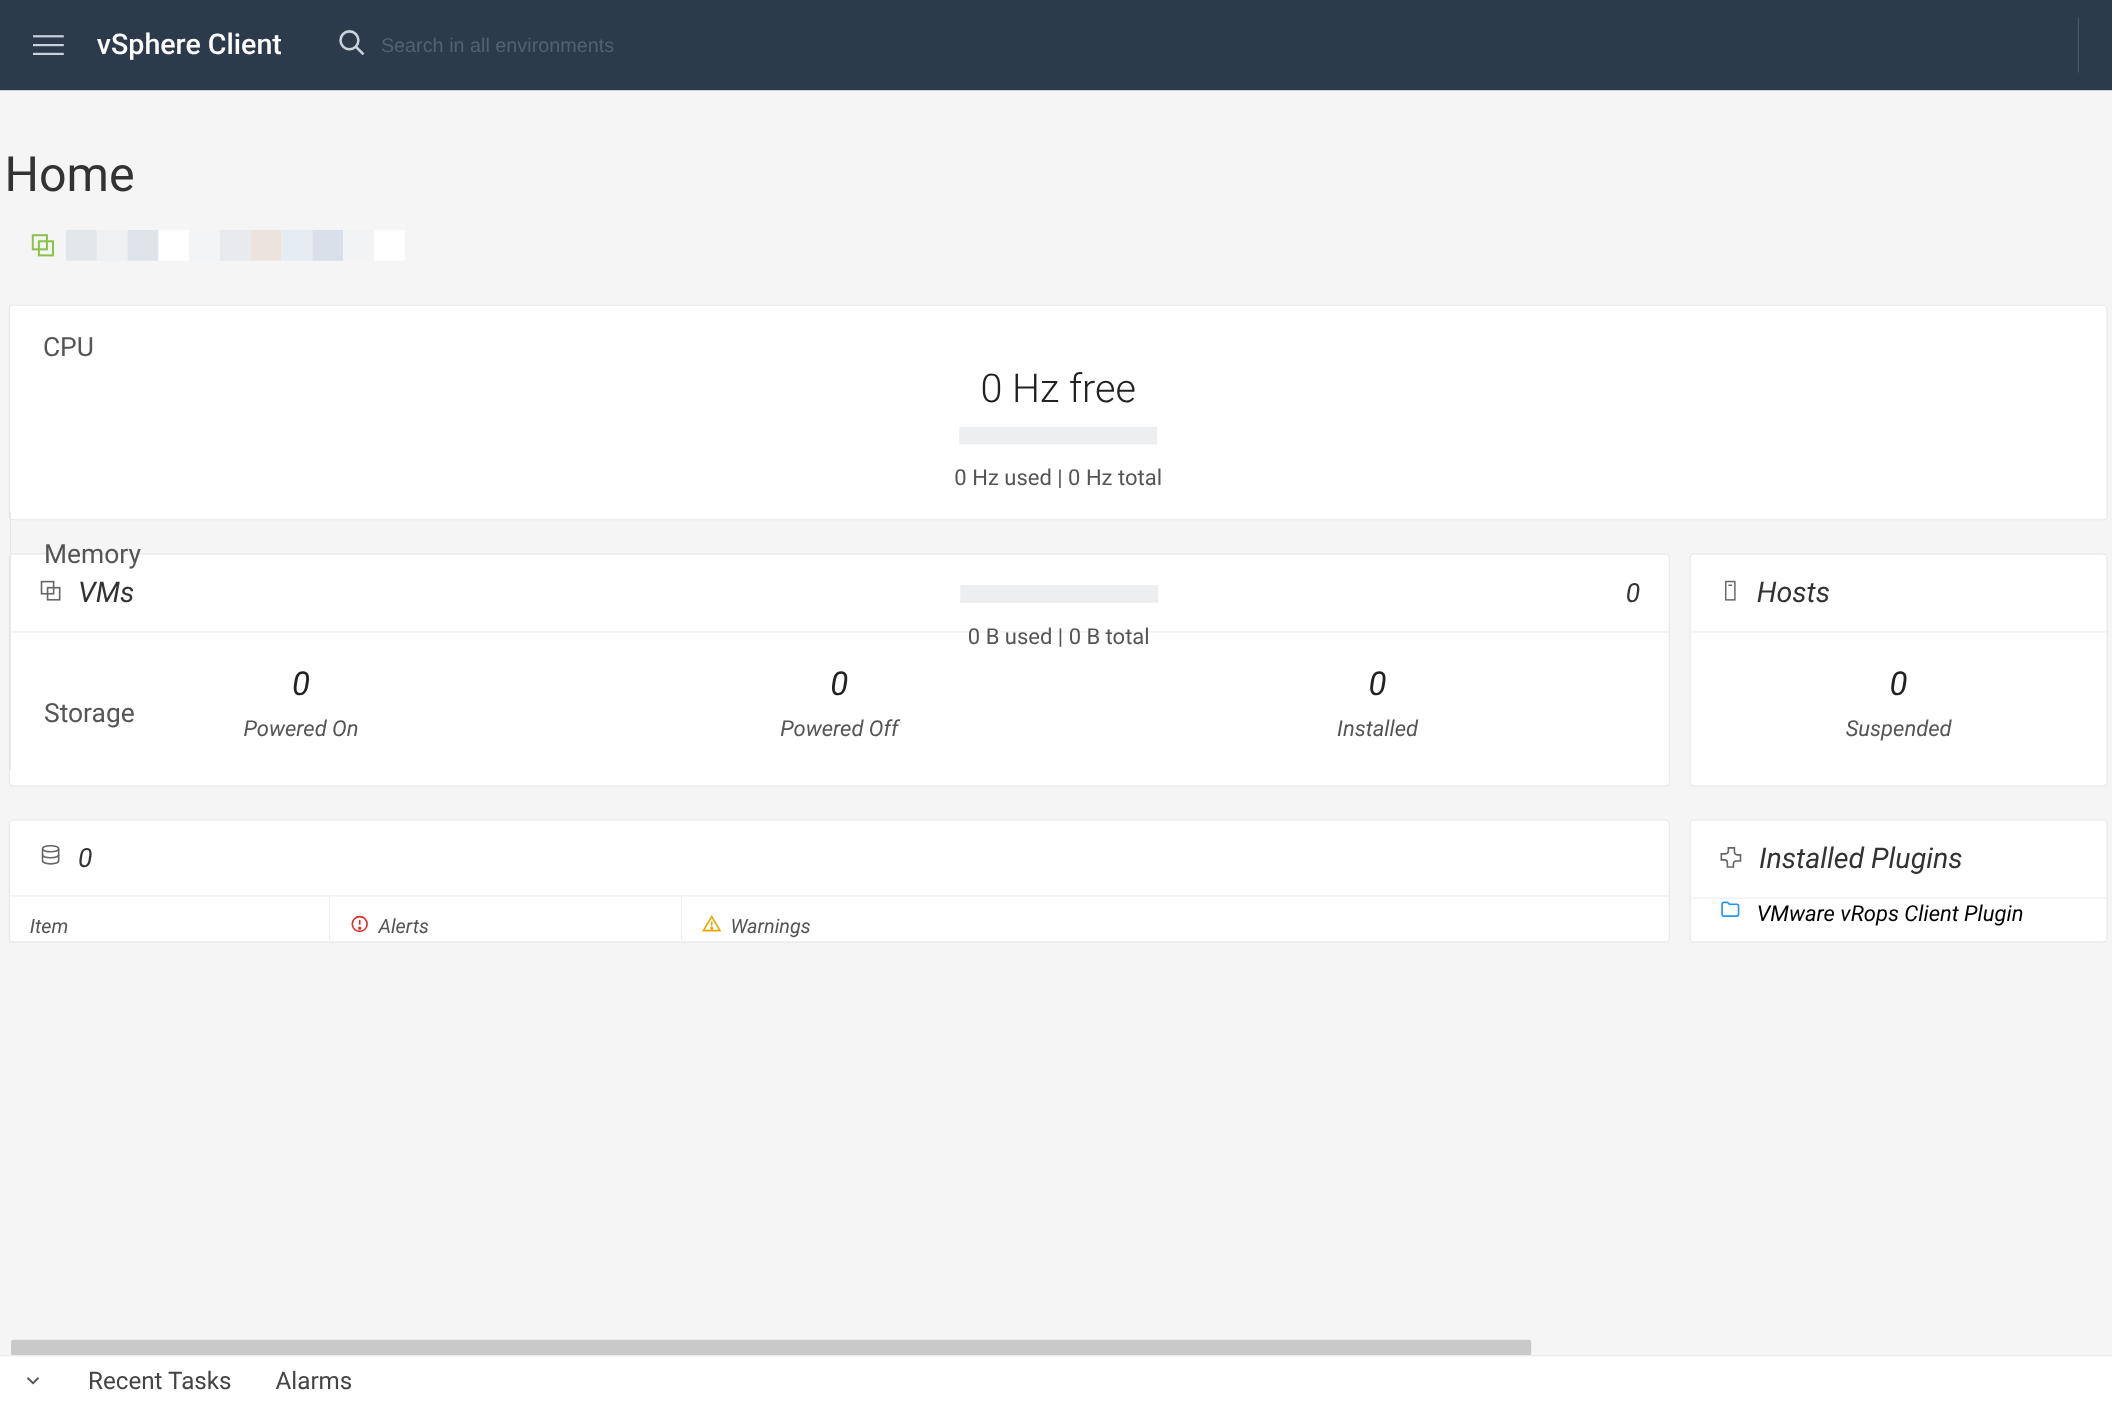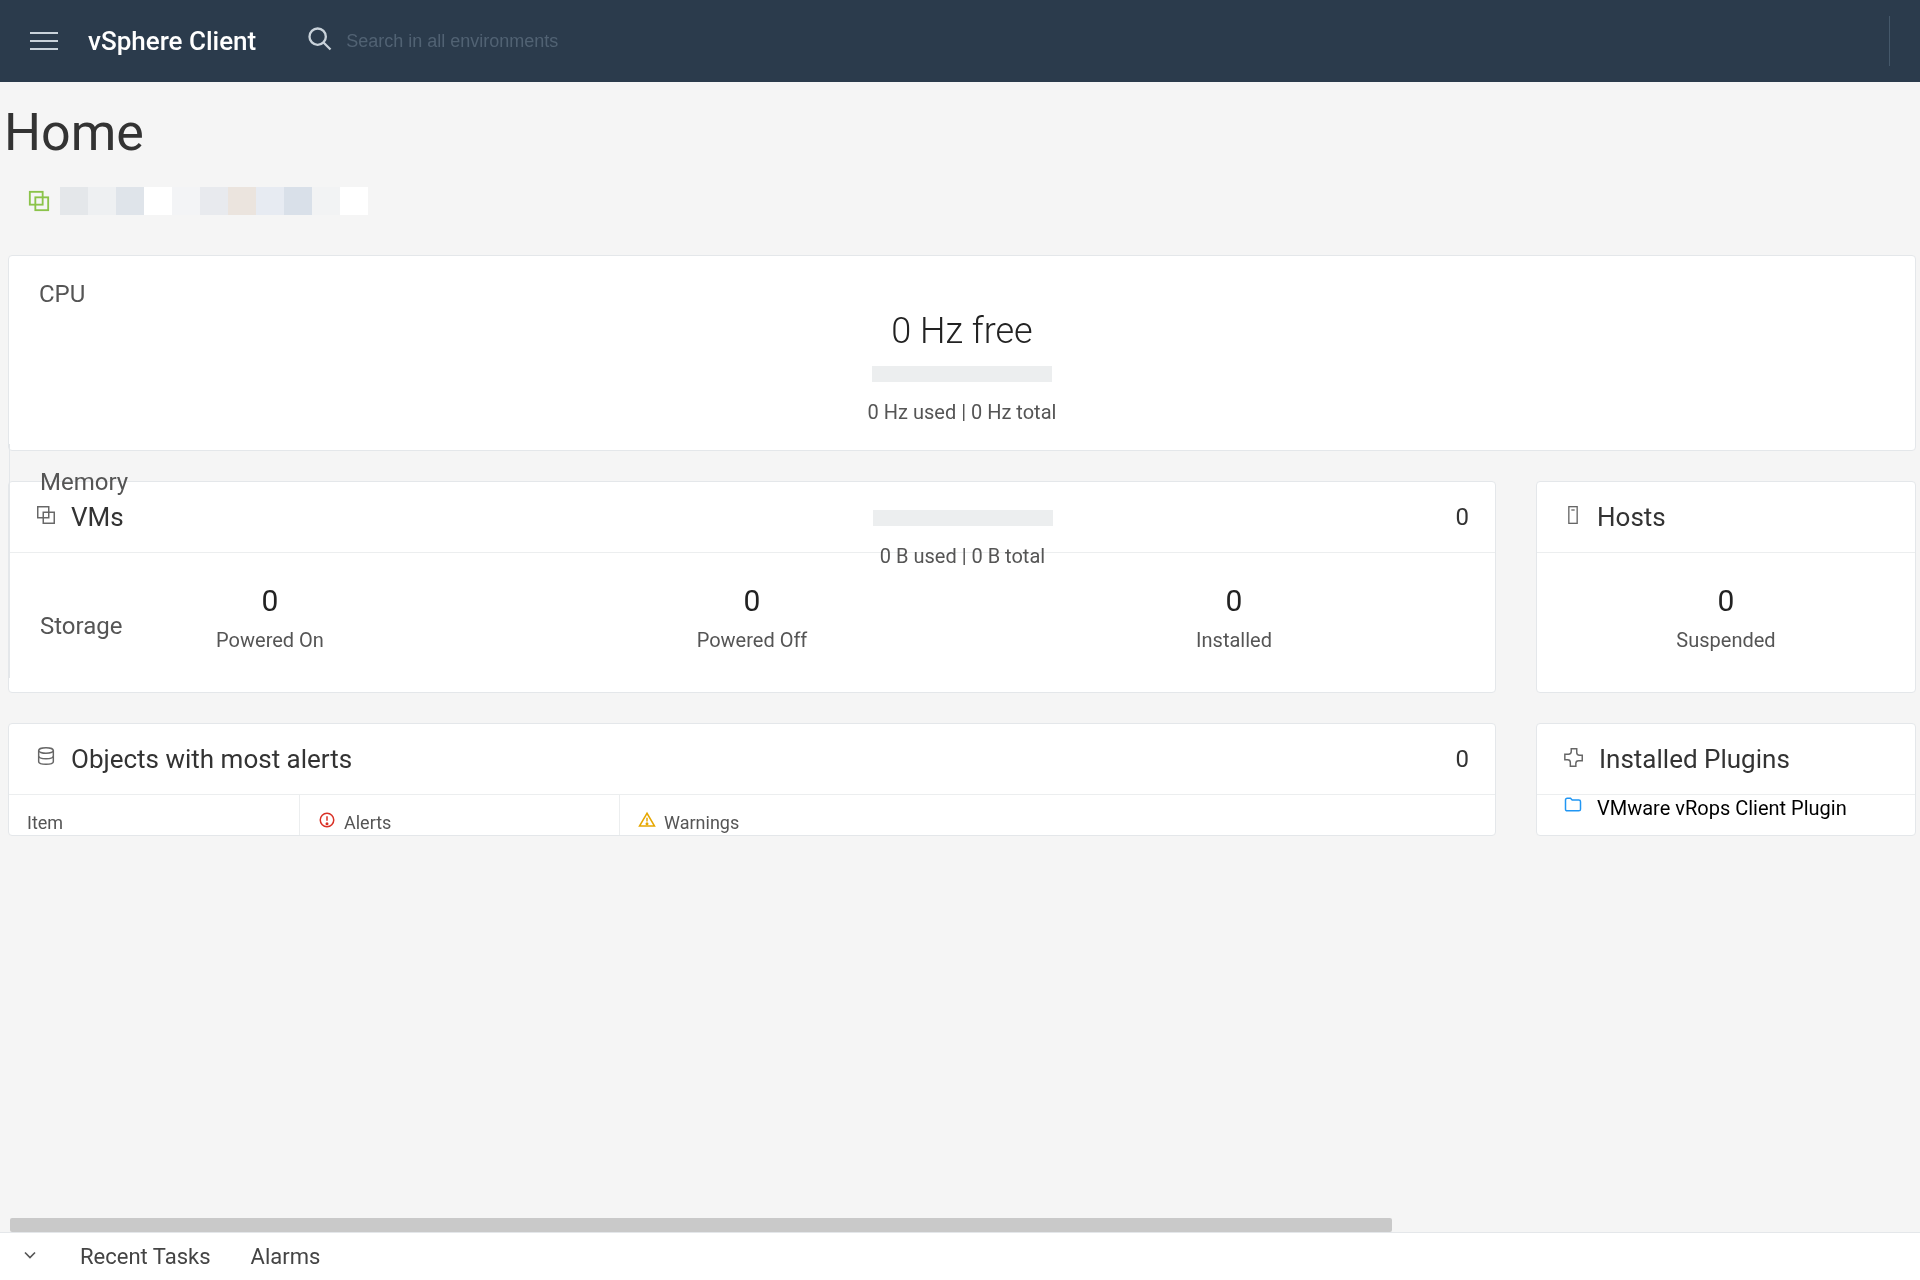--- a/index.html
+++ b/index.html
@@ -59,24 +59,25 @@
     width: 1px;
     height: 50px;
     background: #45586a;
   }
 
   
   .page {
     padding: 20px 0 0 4px;
   }
   .page-title {
-    font-size: 52px;
+    font-size: 44px;
     font-weight: 400;
     color: #333;
     padding-left: 0;
+    margin-top: 31px;
   }
   .vcenter-row {
     display: flex;
     align-items: center;
     gap: 10px;
     margin-top: 24px;
     padding-left: 24px;
   }
   .vc-icon svg { display:block; }
   .pixelated {
@@ -132,22 +133,23 @@
   .resource-sub {
     font-size: 20px;
     color: #555;
   }
   .resource-cell.storage { flex: 0 0 90px; padding-right:0; }
   .resource-cell.storage .resource-label { white-space: nowrap; }
 
   
   .card-row {
     display: flex;
-    gap: 40px;
+    gap: 18px;
     margin: 30px 4px 0 4px;
+    font-style: italic;
   }
   .card {
     background: #fff;
     border: 1px solid #e4e7ea;
     border-radius: 4px;
     flex: 1;
   }
   .card.narrow-right { flex: 0 0 380px; min-width:380px; }
   .card.wide-left { flex: 1; }
   .card-header {
@@ -376,21 +378,20 @@
   <div class="card-row" style="margin-top:30px;">
     <div class="card wide-left">
       <div class="card-header">
         <span class="card-header-icon">
           <svg width="22" height="22" viewBox="0 0 24 24" fill="none" stroke="#666" stroke-width="1.6">
             <ellipse cx="12" cy="5" rx="8" ry="3"></ellipse>
             <path d="M4 5v6c0 1.7 3.6 3 8 3s8-1.3 8-3V5"></path>
             <path d="M4 11v6c0 1.7 3.6 3 8 3s8-1.3 8-3v-6"></path>
           </svg>
         </span>
-        <div class="card-title">Objects with most alerts</div>
         <div class="card-count">0</div>
       </div>
       <div class="alerts-head">
         <div class="col">Item</div>
         <div class="col mid">
           <span>
             <svg width="18" height="18" viewBox="0 0 24 24" fill="none" stroke="#d93025" stroke-width="2">
               <circle cx="12" cy="12" r="9"></circle>
                 <line x1="12" y1="7" x2="12" y2="13"></line>
                 <circle cx="12" cy="17" r="1" fill="#d93025"></circle>

